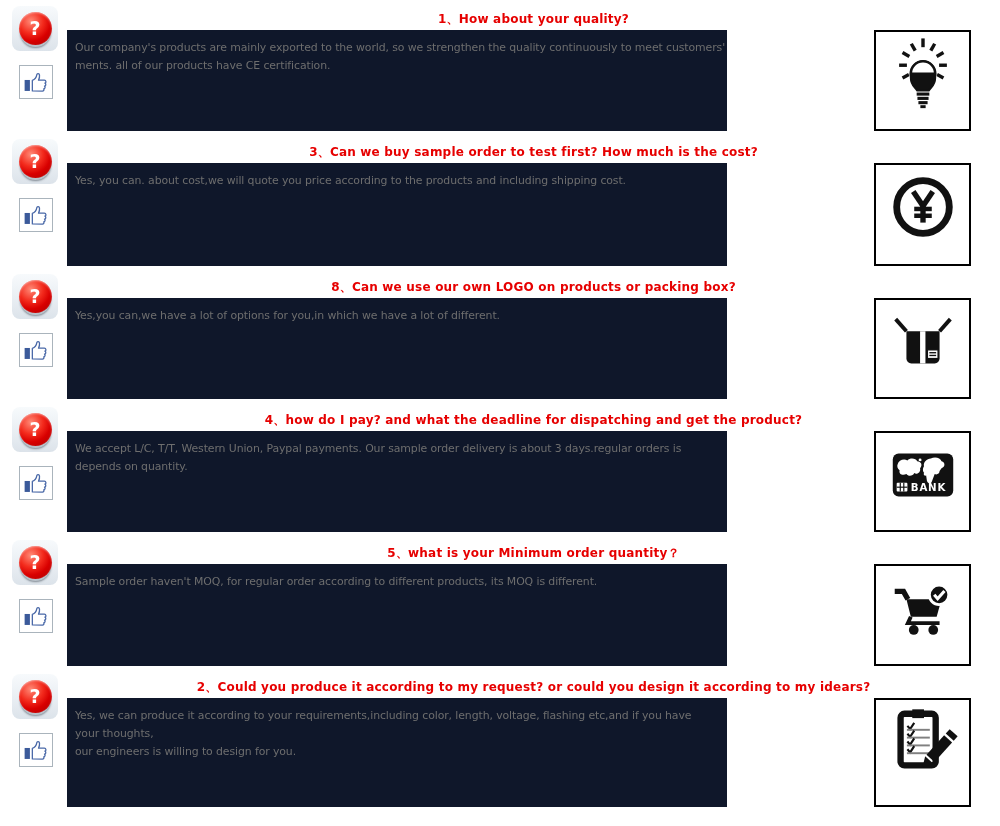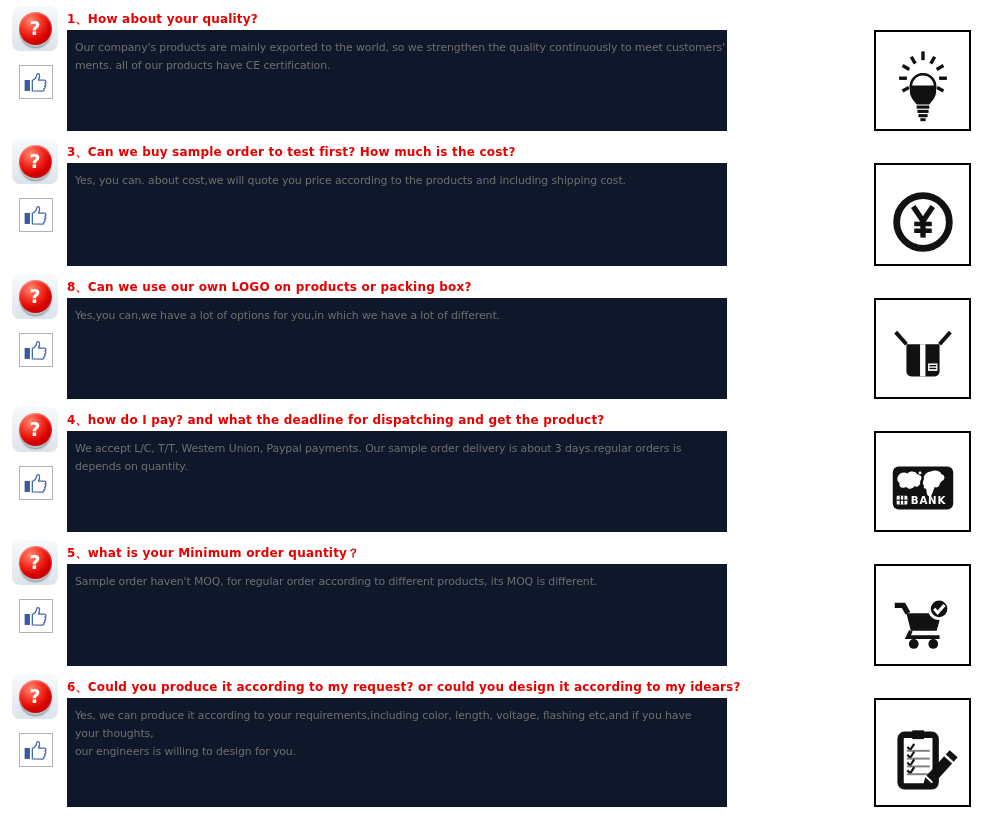--- a/index.html
+++ b/index.html
@@ -10,20 +10,21 @@
     box-sizing:border-box;
     padding-top:13px;
     font-family:"DejaVu Sans",sans-serif;
   }
   .row{position:relative;margin-bottom:15px;}
   .q-title{
     margin:0 0 5px 67px;
     font-size:12px;line-height:12px;
     font-weight:bold;color:#e60000;
     letter-spacing:0.2px;
+    text-align:center;
   }
   .answer-box{
     margin-left:67px;width:660px;
     background:#0f172a;
     height:var(--bh);
     overflow:hidden;
   }
   .answer-text{
     padding:9px 6px 0 8px;
     font-size:10.9px;line-height:18px;
@@ -50,21 +51,21 @@
     position:absolute;left:19px;top:52px;
     width:34px;height:34px;box-sizing:border-box;
     background:#fff;border:1px solid #aab4bc;
     display:flex;align-items:center;justify-content:center;
   }
   .side-box{
     position:absolute;left:874px;top:17px;
     width:97px;height:var(--bh);
     box-sizing:border-box;
     border:2px solid #000;background:#fff;
-    display:flex;align-items:flex-end;justify-content:center;
+    display:flex;align-items:flex-start;justify-content:center;
   }
 </style>
 </head>
 <body>
 
 <div class="page">
 
   <div class="row" style="--bh:101px">
     <div class="qmark-wrap">
       <div class="qmark-btn">
@@ -233,21 +234,21 @@
       <div class="qmark-btn">
           <span>?</span>
         </div>
     </div>
     <div class="thumb">
       <svg width="26" height="26" viewBox="0 0 32 32">
         <rect x="2" y="13.5" width="6.5" height="13.5" fill="#3b5a9a"></rect>
         <path d="M11.5,27 V14 c3,-1 5,-3.5 5.5,-7 c0.3,-2 3,-1.7 3.3,0.4 c0.3,2.2 -0.2,4.4 -1.2,6.4 h7.2 c2.2,0 2.6,3 0.7,3.7 c1.6,0.7 1.3,3.3 -0.5,3.7 c1.3,0.9 0.6,3.1 -1,3.3 c0.8,1.1 -0.1,2.7 -1.6,2.7 z" fill="#fff" stroke="#4a69a8" stroke-width="1.6" stroke-linejoin="round"></path>
       </svg>
     </div>
-    <div class="q-title">6、Could you produce it according to my request? or could you design it according to my idears?</div>
+    <div class="q-title">2、Could you produce it according to my request? or could you design it according to my idears?</div>
     <div class="answer-box">
       <div class="answer-text">Yes, we can produce it according to your requirements,including color, length, voltage, flashing etc,and if you have
 your thoughts,
 our engineers is willing to design for you.</div>
     </div>
     <div class="side-box">
       <svg width="78" height="84" viewBox="0 0 80 84">
         <rect x="17" y="13" width="36" height="53" rx="4" fill="#fff" stroke="#111" stroke-width="6.5"></rect>
         <rect x="29" y="8.5" width="12" height="9" fill="#111"></rect>
         <path d="M24,25.5 l2.8,3.2 l4.2,-6.4" stroke="#111" stroke-width="2.2" fill="none"></path>

